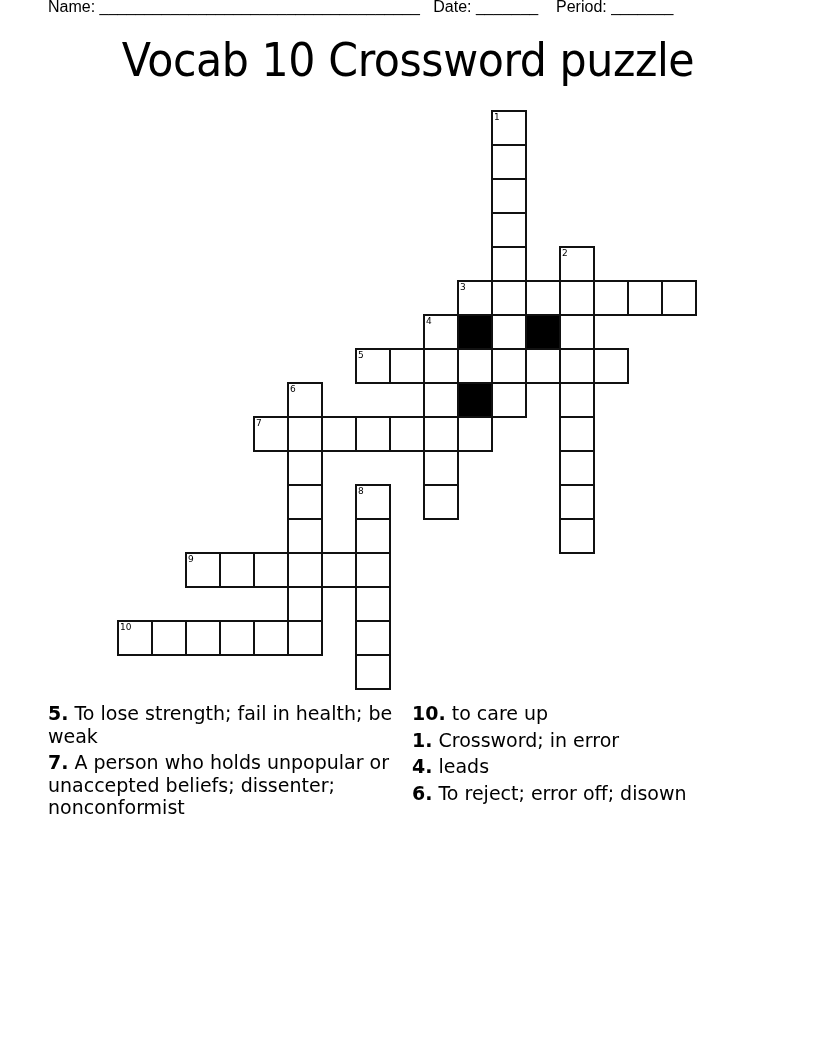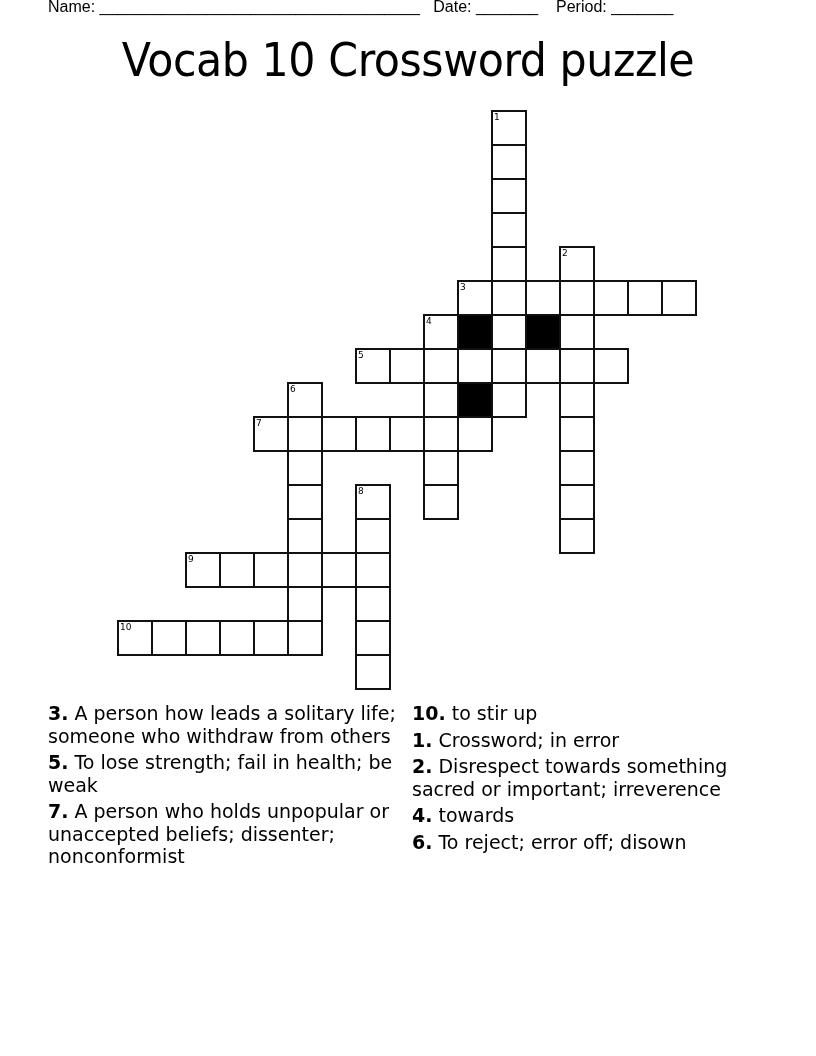--- a/index.html
+++ b/index.html
@@ -123,24 +123,22 @@
     <div class="cell" style="left: 151px; top: 620px; width: 36px; height: 36px;"></div>
     <div class="cell" style="left: 185px; top: 620px; width: 36px; height: 36px;"></div>
     <div class="cell" style="left: 219px; top: 620px; width: 36px; height: 36px;"></div>
     <div class="cell" style="left: 253px; top: 620px; width: 36px; height: 36px;"></div>
     <div class="cell black" style="left: 457px; top: 314px; width: 36px; height: 36px;"></div>
     <div class="cell black" style="left: 525px; top: 314px; width: 36px; height: 36px;"></div>
     <div class="cell black" style="left: 457px; top: 382px; width: 36px; height: 36px;"></div>
   </div>
 
 <div class="clues left">
-  <div class="clue"><span class="n">3.</span><span> A person how leads a solitary life; someone who withdraw from others</span></div>
   <div class="clue"><span class="n">5.</span><span> To lose strength; fail in health; be weak</span></div>
   <div class="clue"><span class="n">7.</span><span> A person who holds unpopular or unaccepted beliefs; dissenter; nonconformist</span></div>
 </div>
 
 <div class="clues right">
-  <div class="clue"><span class="n">10.</span><span> to stir up</span></div>
+  <div class="clue"><span class="n">10.</span><span> to care up</span></div>
   <div class="clue"><span class="n">1.</span><span> Crossword; in error</span></div>
-  <div class="clue"><span class="n">2.</span><span> Disrespect towards something sacred or important; irreverence</span></div>
-  <div class="clue"><span class="n">4.</span><span> towards</span></div>
+  <div class="clue"><span class="n">4.</span><span> leads</span></div>
   <div class="clue"><span class="n">6.</span><span> To reject; error off; disown</span></div>
 </div>
 
 </body></html>

